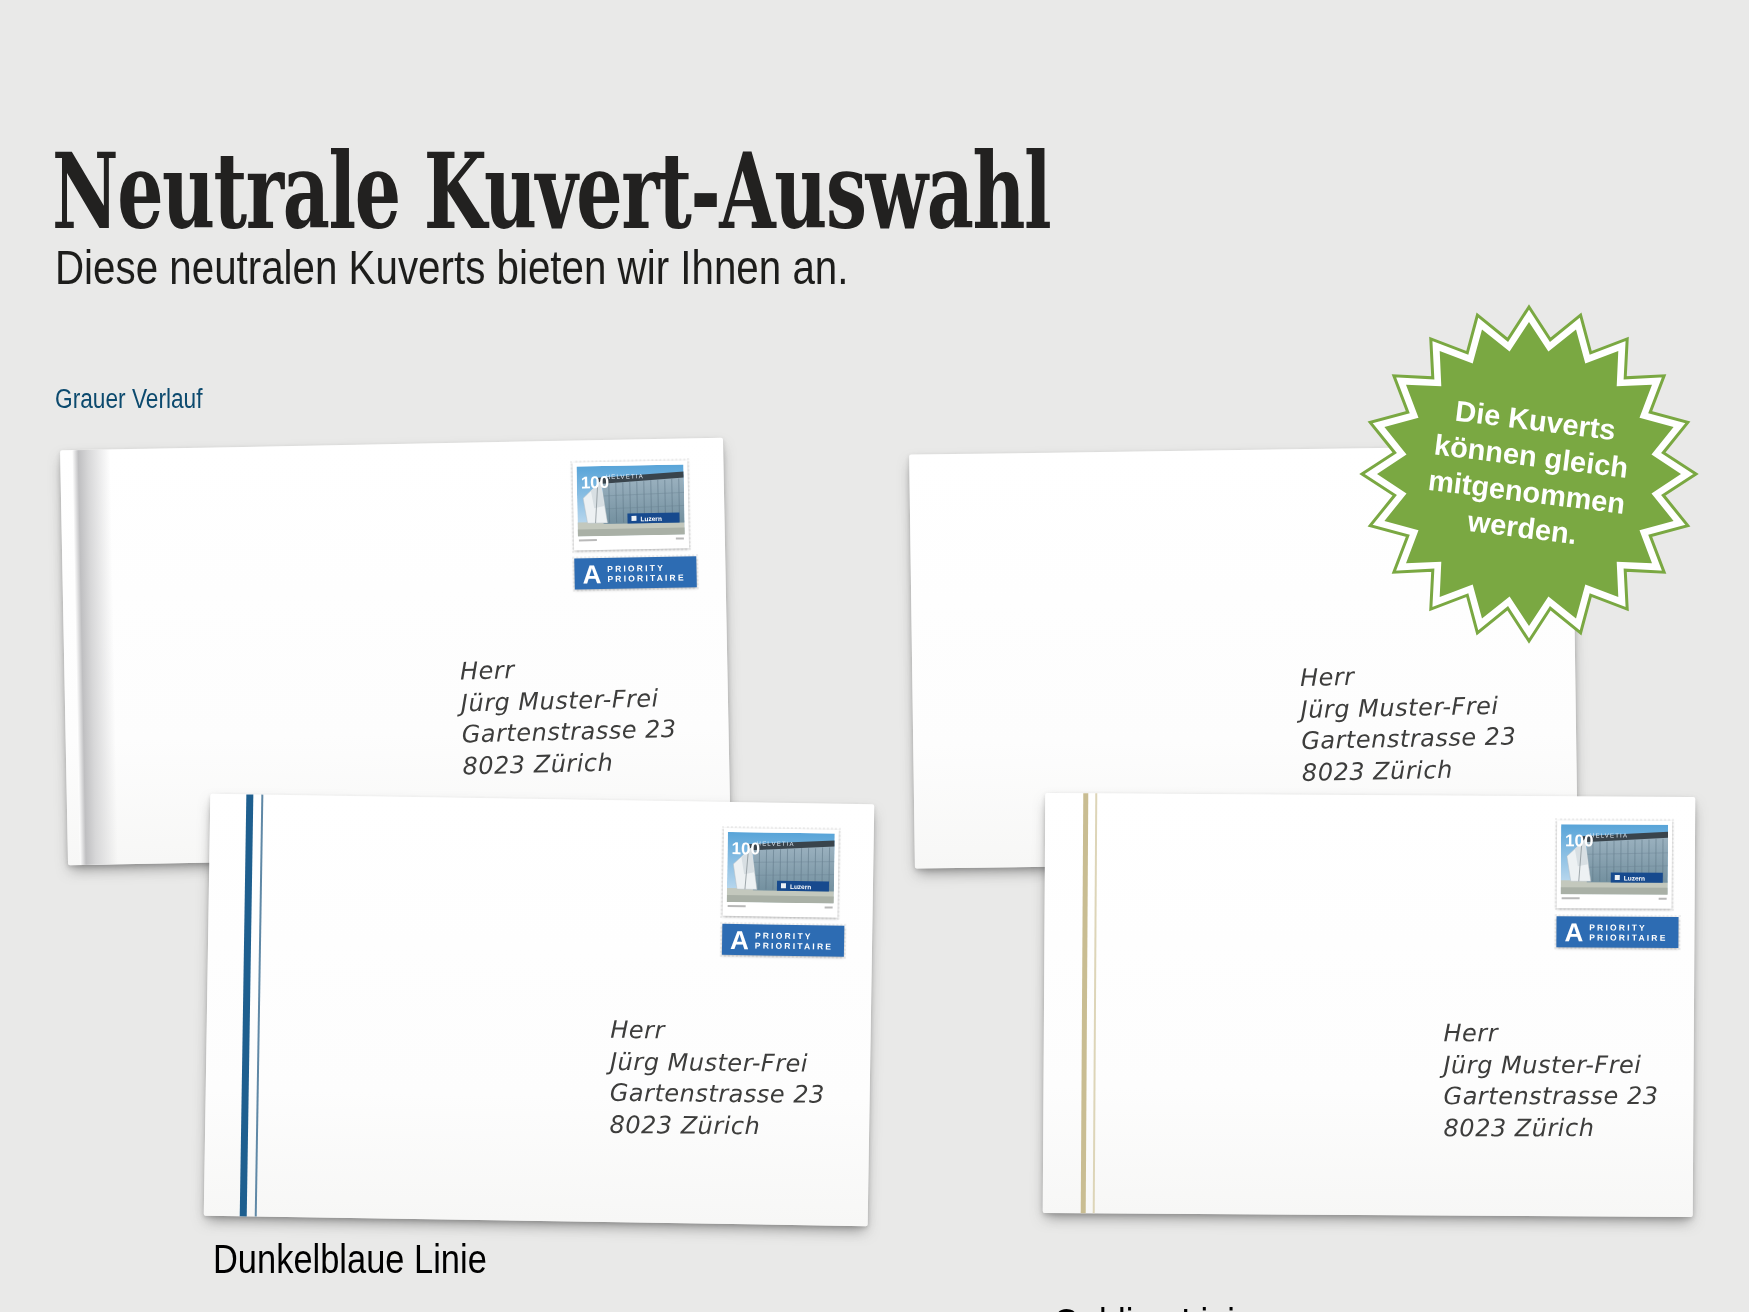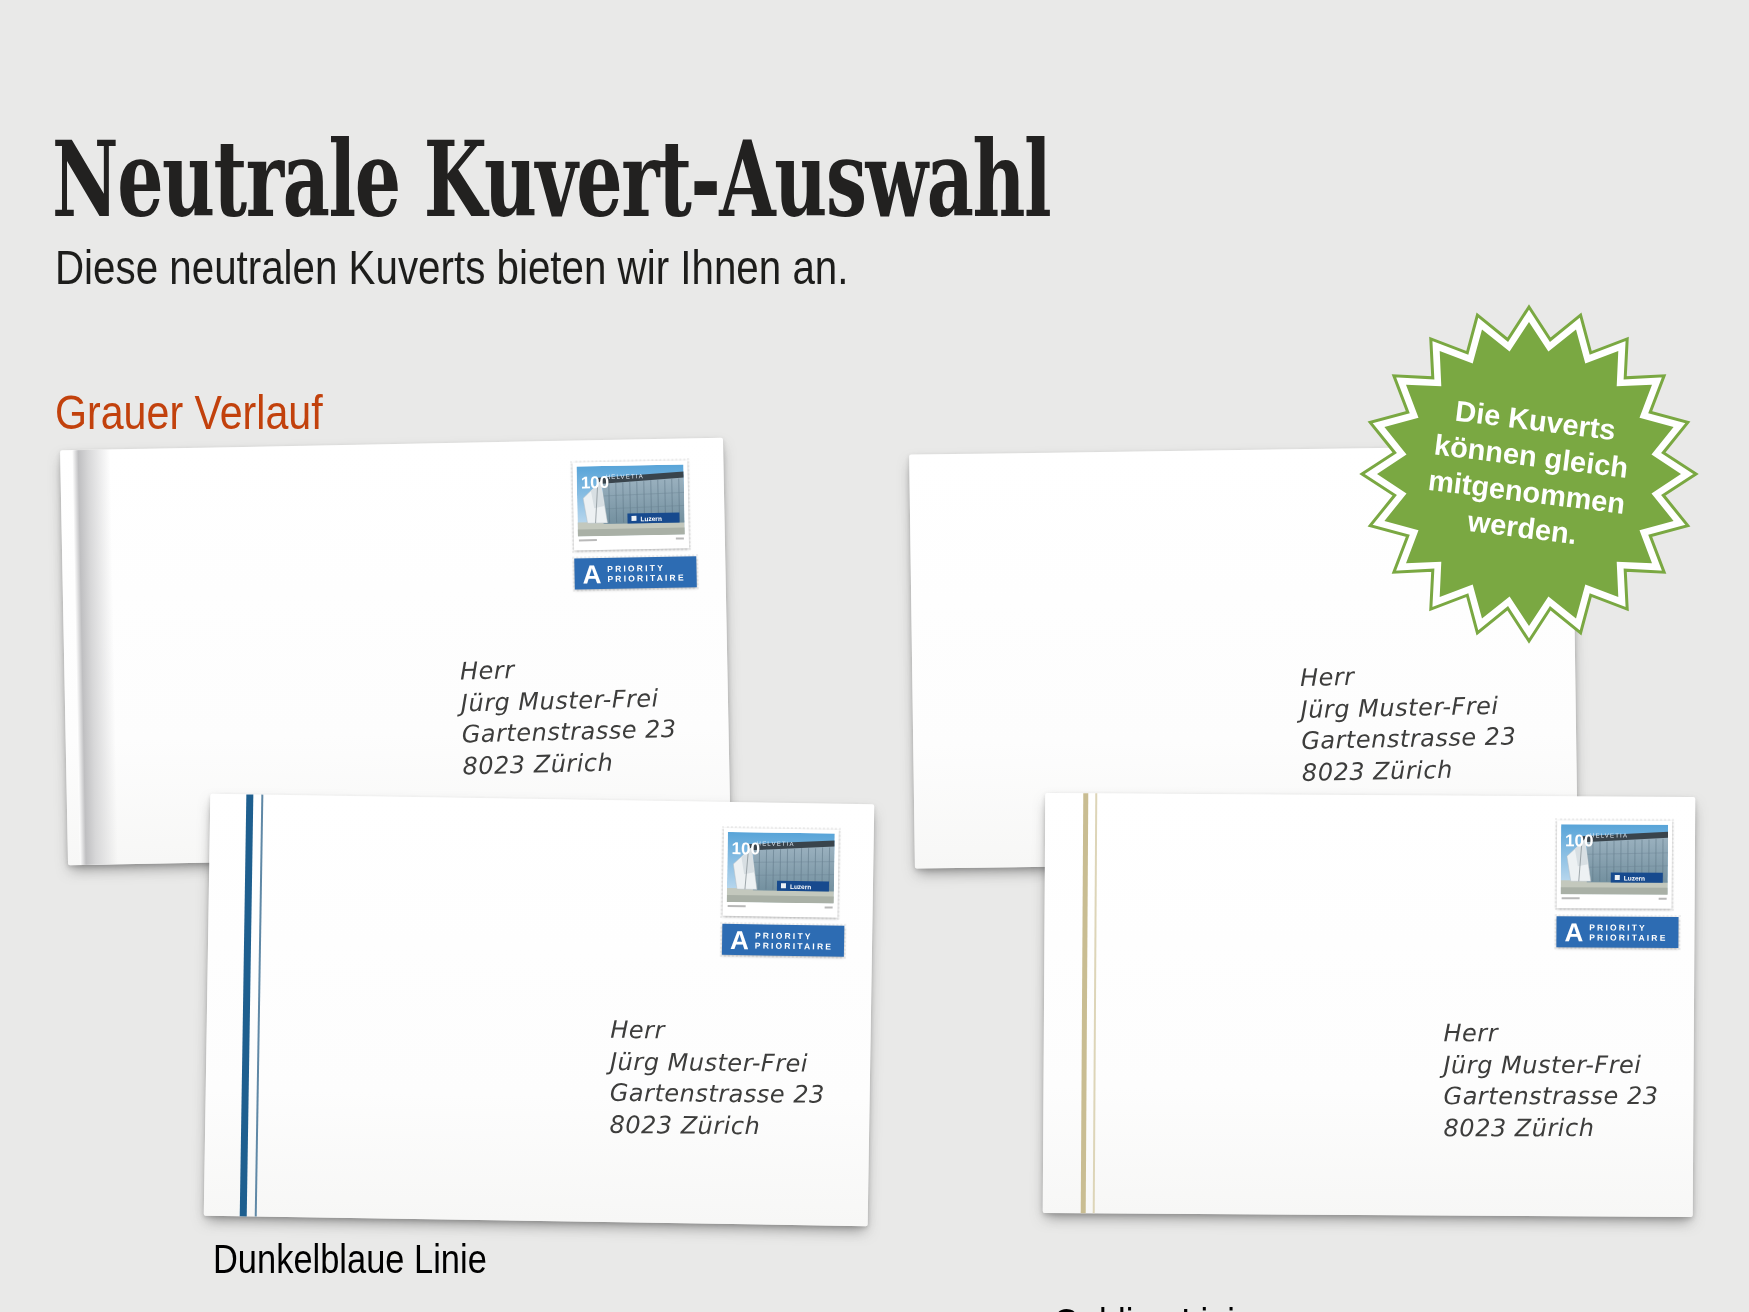--- a/index.html
+++ b/index.html
@@ -1,24 +1,24 @@
 <!DOCTYPE html>
 <html><head>
 <meta charset="utf-8">
 <style>
   html,body{margin:0;padding:0;background:#e9e9e8;}
   #canvas{position:relative;width:1749px;height:1312px;background:#e9e9e8;overflow:hidden;
           font-family:"Liberation Sans",sans-serif;color:#1d1d1b;}
   .cx{display:inline-block;transform-origin:0 50%;white-space:nowrap;}
   .cx70{transform:scaleX(0.70);}
   .cx84{transform:scaleX(0.84);}
-  .page-title{position:absolute;left:52px;top:48px;font-family:"DejaVu Serif",serif;
+  .page-title{position:absolute;left:52px;top:60px;font-family:"DejaVu Serif",serif;
               font-weight:bold;font-size:104px;letter-spacing:-2px;color:#222120;}
   .intro{position:absolute;left:55px;top:238px;font-size:48px;line-height:59px;color:#1d1d1b;}
-  .env-label{position:absolute;font-size:49px;color:#c2410c;}
+  .env-label{position:absolute;font-size:27px;color:#0c4a6e;}
   .envelope{position:absolute;background:linear-gradient(180deg,#ffffff 0%,#fdfdfd 70%,#f7f7f6 100%);
             border-radius:2px;box-shadow:0 7px 14px -3px rgba(70,70,70,.55),0 2px 4px rgba(90,90,90,.25);}
   
   .stripe-gray{position:absolute;left:12px;top:0;bottom:0;width:38px;
                background:linear-gradient(to right,#ffffff 0%,#bfbfc1 16%,#d7d7d8 42%,rgba(255,255,255,0) 100%);}
   .line-thick{position:absolute;top:0;bottom:0;}
   .line-thin{position:absolute;top:0;bottom:0;}
   
   .stamp{position:absolute;width:115px;height:88px;background:#fff;padding:4px;box-sizing:border-box;
          box-shadow:0 1px 3px rgba(0,0,0,.28);outline:2px dotted rgba(0,0,0,.05);}

